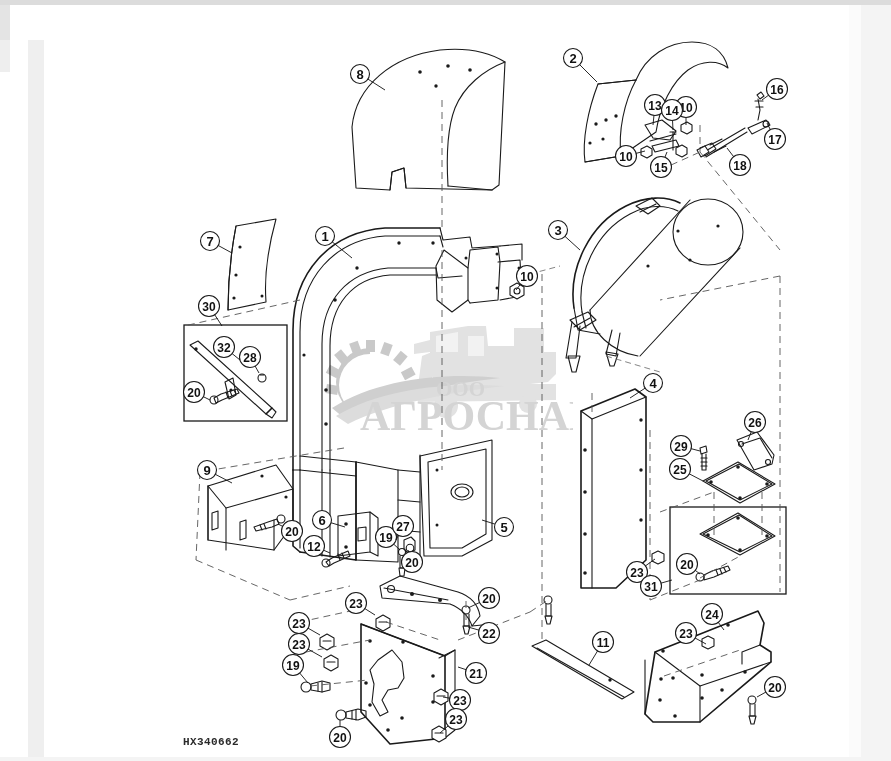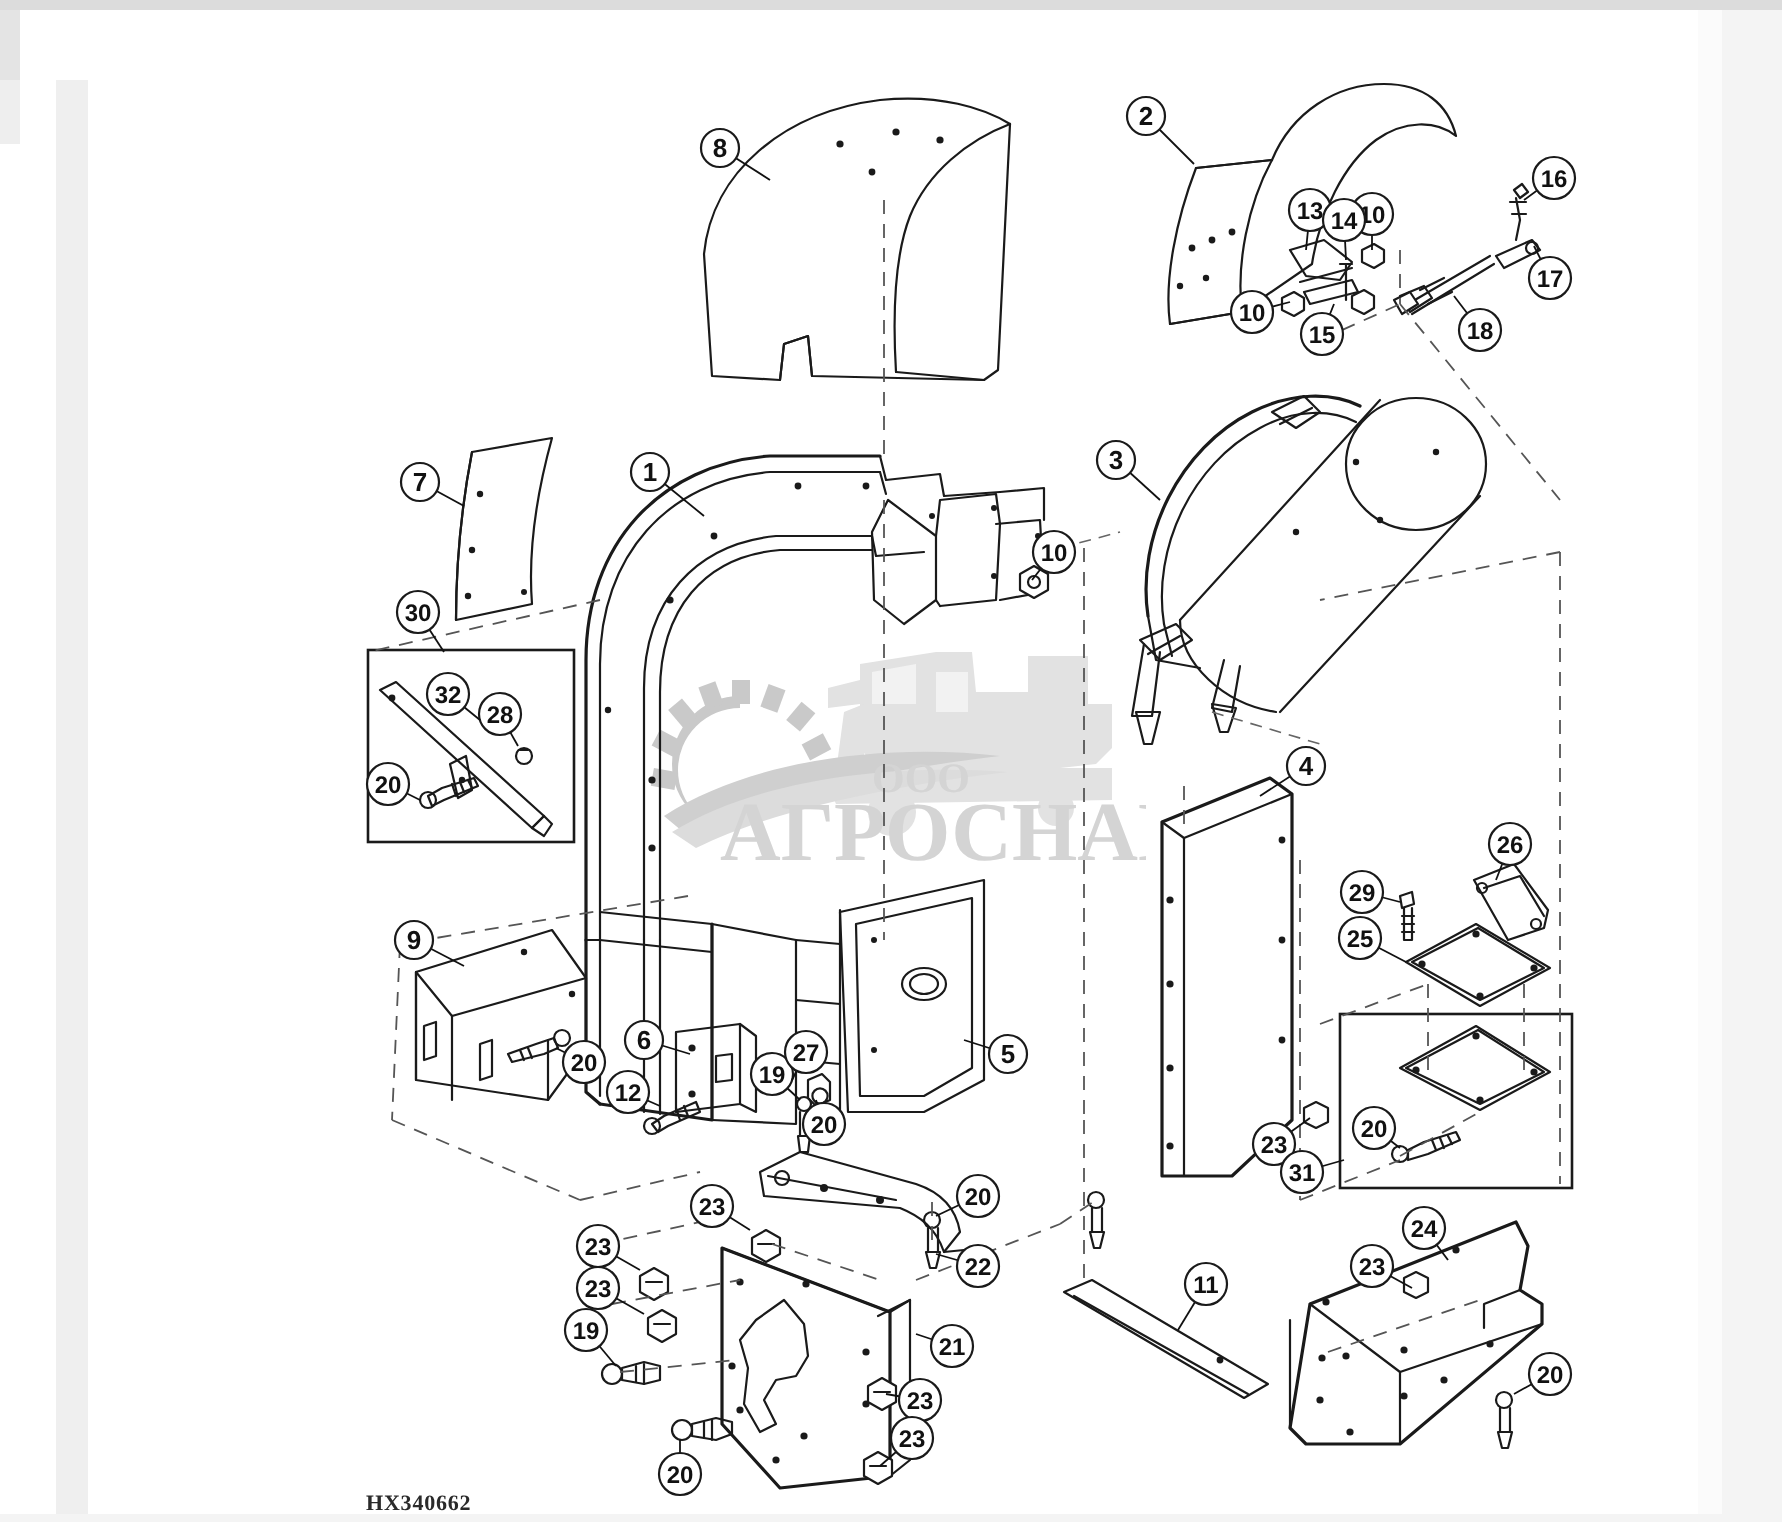--- a/index.html
+++ b/index.html
@@ -75,26 +75,25 @@
   }
   .wm-text {
     font-family: "Liberation Serif", serif;
     font-weight: bold;
     fill: #d4d4d4;
   }
   .partno {
     position: absolute;
     left: 183px;
     top: 736px;
-    font-family: Liberation Serif, serif;
+    font-family: Liberation Mono, monospace;
     font-size: 11px;
     font-weight: bold;
     letter-spacing: 0.4px;
     color: #2a2a2a;
-    margin-top: 10px;
   }
   .callout-txt {
     font-family: "Liberation Sans", sans-serif;
     font-size: 13px;
     font-weight: bold;
     fill: #111111;
   }
   .callout-txt-sm {
     font-family: "Liberation Sans", sans-serif;
     font-size: 12px;

